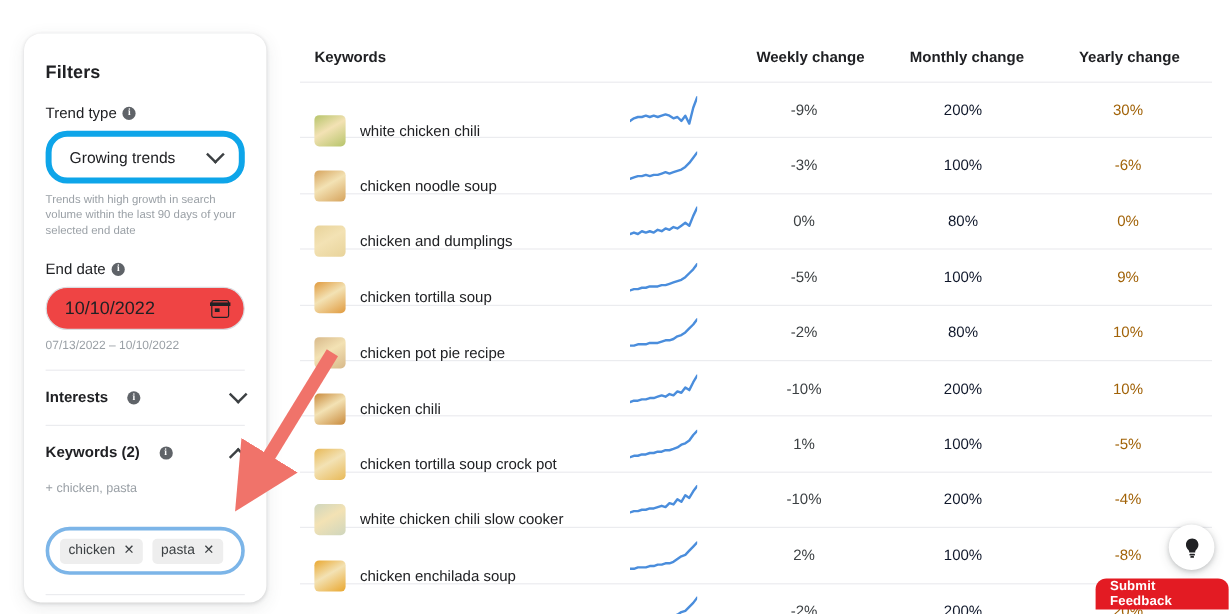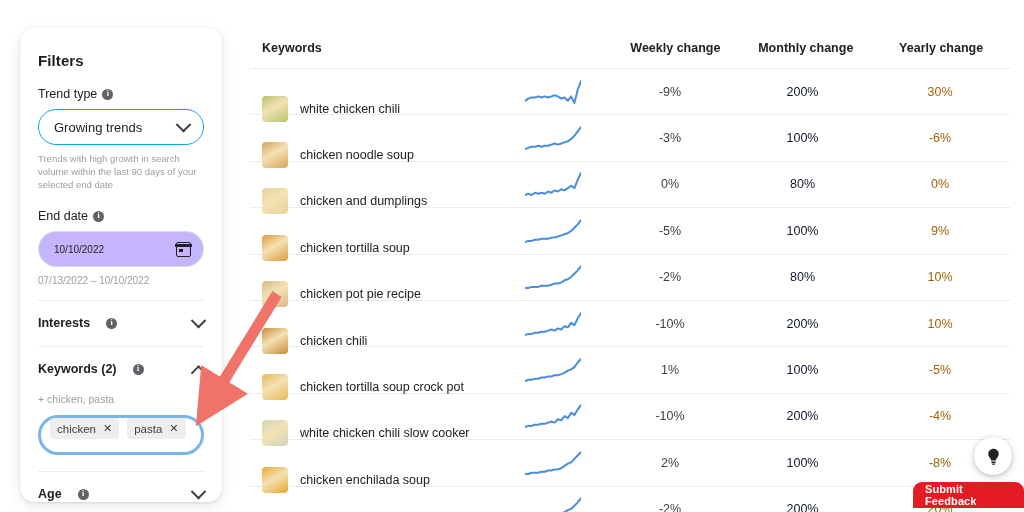--- a/index.html
+++ b/index.html
@@ -28,49 +28,49 @@
   .info-icon{
     display:inline-block;width:11px;height:11px;border-radius:50%;
     background:#5f6368;position:relative;flex:none;
   }
   .info-icon::before{
     content:"i";position:absolute;left:0;right:0;top:-1px;text-align:center;
     color:#fff;font-size:8px;font-weight:700;font-family:"Liberation Serif",serif;line-height:12px;
   }
 
   .select-box{
-    margin-top:8px;height:34px;border:1px solid #0ea5e9;border-radius:18px;
+    margin-top:8px;height:34px;border:5px solid #0ea5e9;border-radius:18px;
     display:flex;align-items:center;justify-content:space-between;
     padding:0 14px 0 15px;font-size:13px;color:#202124;background:#fff;cursor:pointer;
   }
   .chev{width:9px;height:9px;border-right:2px solid #3c4043;border-bottom:2px solid #3c4043;
         transform:rotate(45deg) translate(-2px,-2px);flex:none;}
   .chev.up{transform:rotate(-135deg) translate(-1px,-1px);}
 
   .helper{font-size:9.5px;line-height:13px;color:#9aa0a6;margin-top:7px;}
   .range{font-size:10px;color:#9aa0a6;margin-top:8px;}
 
   .date-box{
     margin-top:8px;height:34px;border:1px solid #dadce0;border-radius:18px;
     display:flex;align-items:center;justify-content:space-between;
-    padding:0 12px 0 15px;font-size:10px;color:#202124;background:#c4b5fd;cursor:text;
+    padding:0 12px 0 15px;font-size:15px;color:#202124;background:#ef4444;cursor:text;
   }
   .cal-icon{width:13px;height:13px;border:1.6px solid #202124;border-radius:2px;position:relative;flex:none;}
   .cal-icon::before{content:"";position:absolute;left:-1.6px;right:-1.6px;top:1px;height:3px;background:#202124;}
   .cal-icon::after{content:"";position:absolute;left:2px;top:6px;width:4px;height:3px;background:#202124;}
 
   .divider{height:1px;background:#ebecef;margin:14px 0 0 0;}
 
   .acc-row{display:flex;align-items:center;justify-content:space-between;margin-top:15px;cursor:pointer;}
   .acc-left{display:flex;align-items:center;gap:16px;font-size:12.5px;font-weight:700;color:#202124;}
   .kw-sub{font-size:10.5px;color:#9aa0a6;margin-top:17px;}
 
   .chipbox{
-    margin-top:10px;border:3px solid #7cb5e8;border-radius:26px;background:#fff;
-    height:40px;display:flex;padding:0 9px;gap:8px;box-sizing:border-box;
+    margin-top:26px;border:3px solid #7cb5e8;border-radius:26px;background:#fff;
+    height:40px;display:flex;align-items:center;padding:0 9px;gap:8px;box-sizing:border-box;
   }
   .chip{
     display:inline-flex;align-items:center;gap:7px;background:#eeeeee;border-radius:4px;
     height:21px;padding:0 7px;font-size:11.5px;color:#3c4043;cursor:default;
   }
   .chip .x{font-size:11px;color:#3c4043;cursor:pointer;line-height:1;}
 
   
   .table{position:absolute;left:250px;top:28px;width:760px;}
   .thead{display:flex;align-items:center;height:40px;font-size:12.5px;font-weight:700;color:#202124;}

